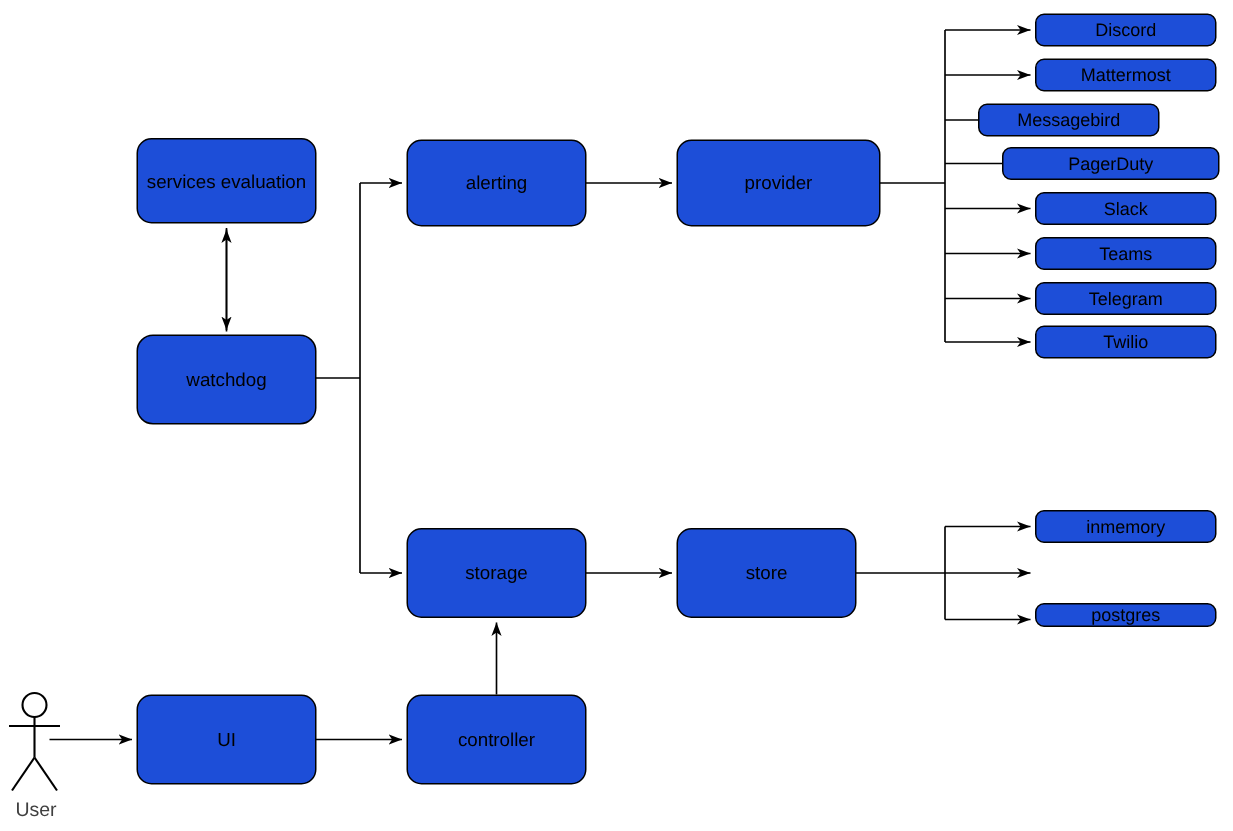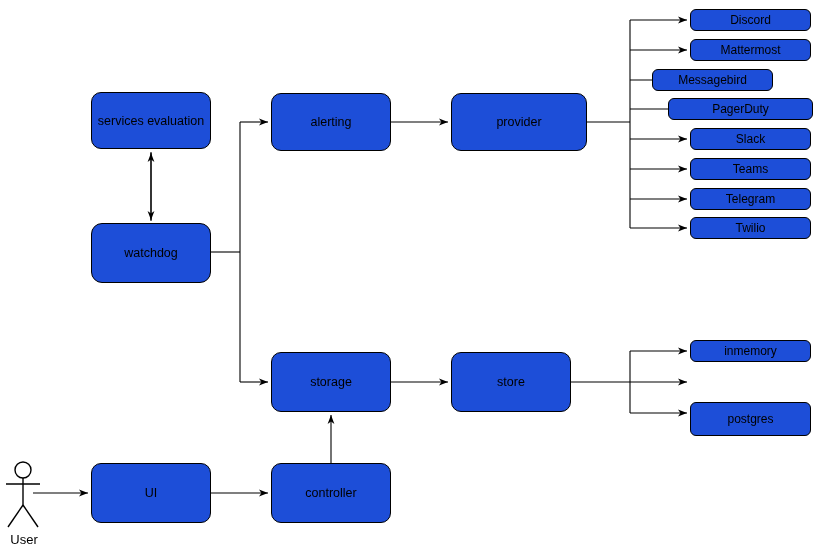--- a/index.html
+++ b/index.html
@@ -42,21 +42,21 @@
     font-size: 12.5px;
     border-radius: 10px;
   }
   .node.leaf {
     font-size: 12px;
     border-radius: 6px;
   }
   .actor-label {
     position: absolute;
     font-size: 13px;
-    color: #000000;
+    color: #404040;
     white-space: nowrap;
     text-align: center;
   }
 </style>
 </head>
 <body>
 
 <div id="canvas">
 
   <svg id="edges" viewBox="0 0 822 554" width="822" height="554" xmlns="http://www.w3.org/2000/svg">
@@ -165,19 +165,19 @@
   <div class="node leaf" style="left:690px; top:188px; width:121px; height:22px;">
     <span>Telegram</span>
   </div>
   <div class="node leaf" style="left:690px; top:217px; width:121px; height:22px;">
     <span>Twilio</span>
   </div>
 
   <div class="node leaf" style="left:690px; top:340px; width:121px; height:22px;text-align:right;">
     <span>inmemory</span>
   </div>
-  <div class="node leaf" style="left:690px; top:402px; width:121px; height:34px;">
+  <div class="node leaf" style="left:690px; top:402px; width:121px; height:16px;">
     <span>postgres</span>
   </div>
 
   <div class="actor-label" style="left:0px; top:532px; width:48px;">User</div>
 
 </div>
 
 </body></html>

